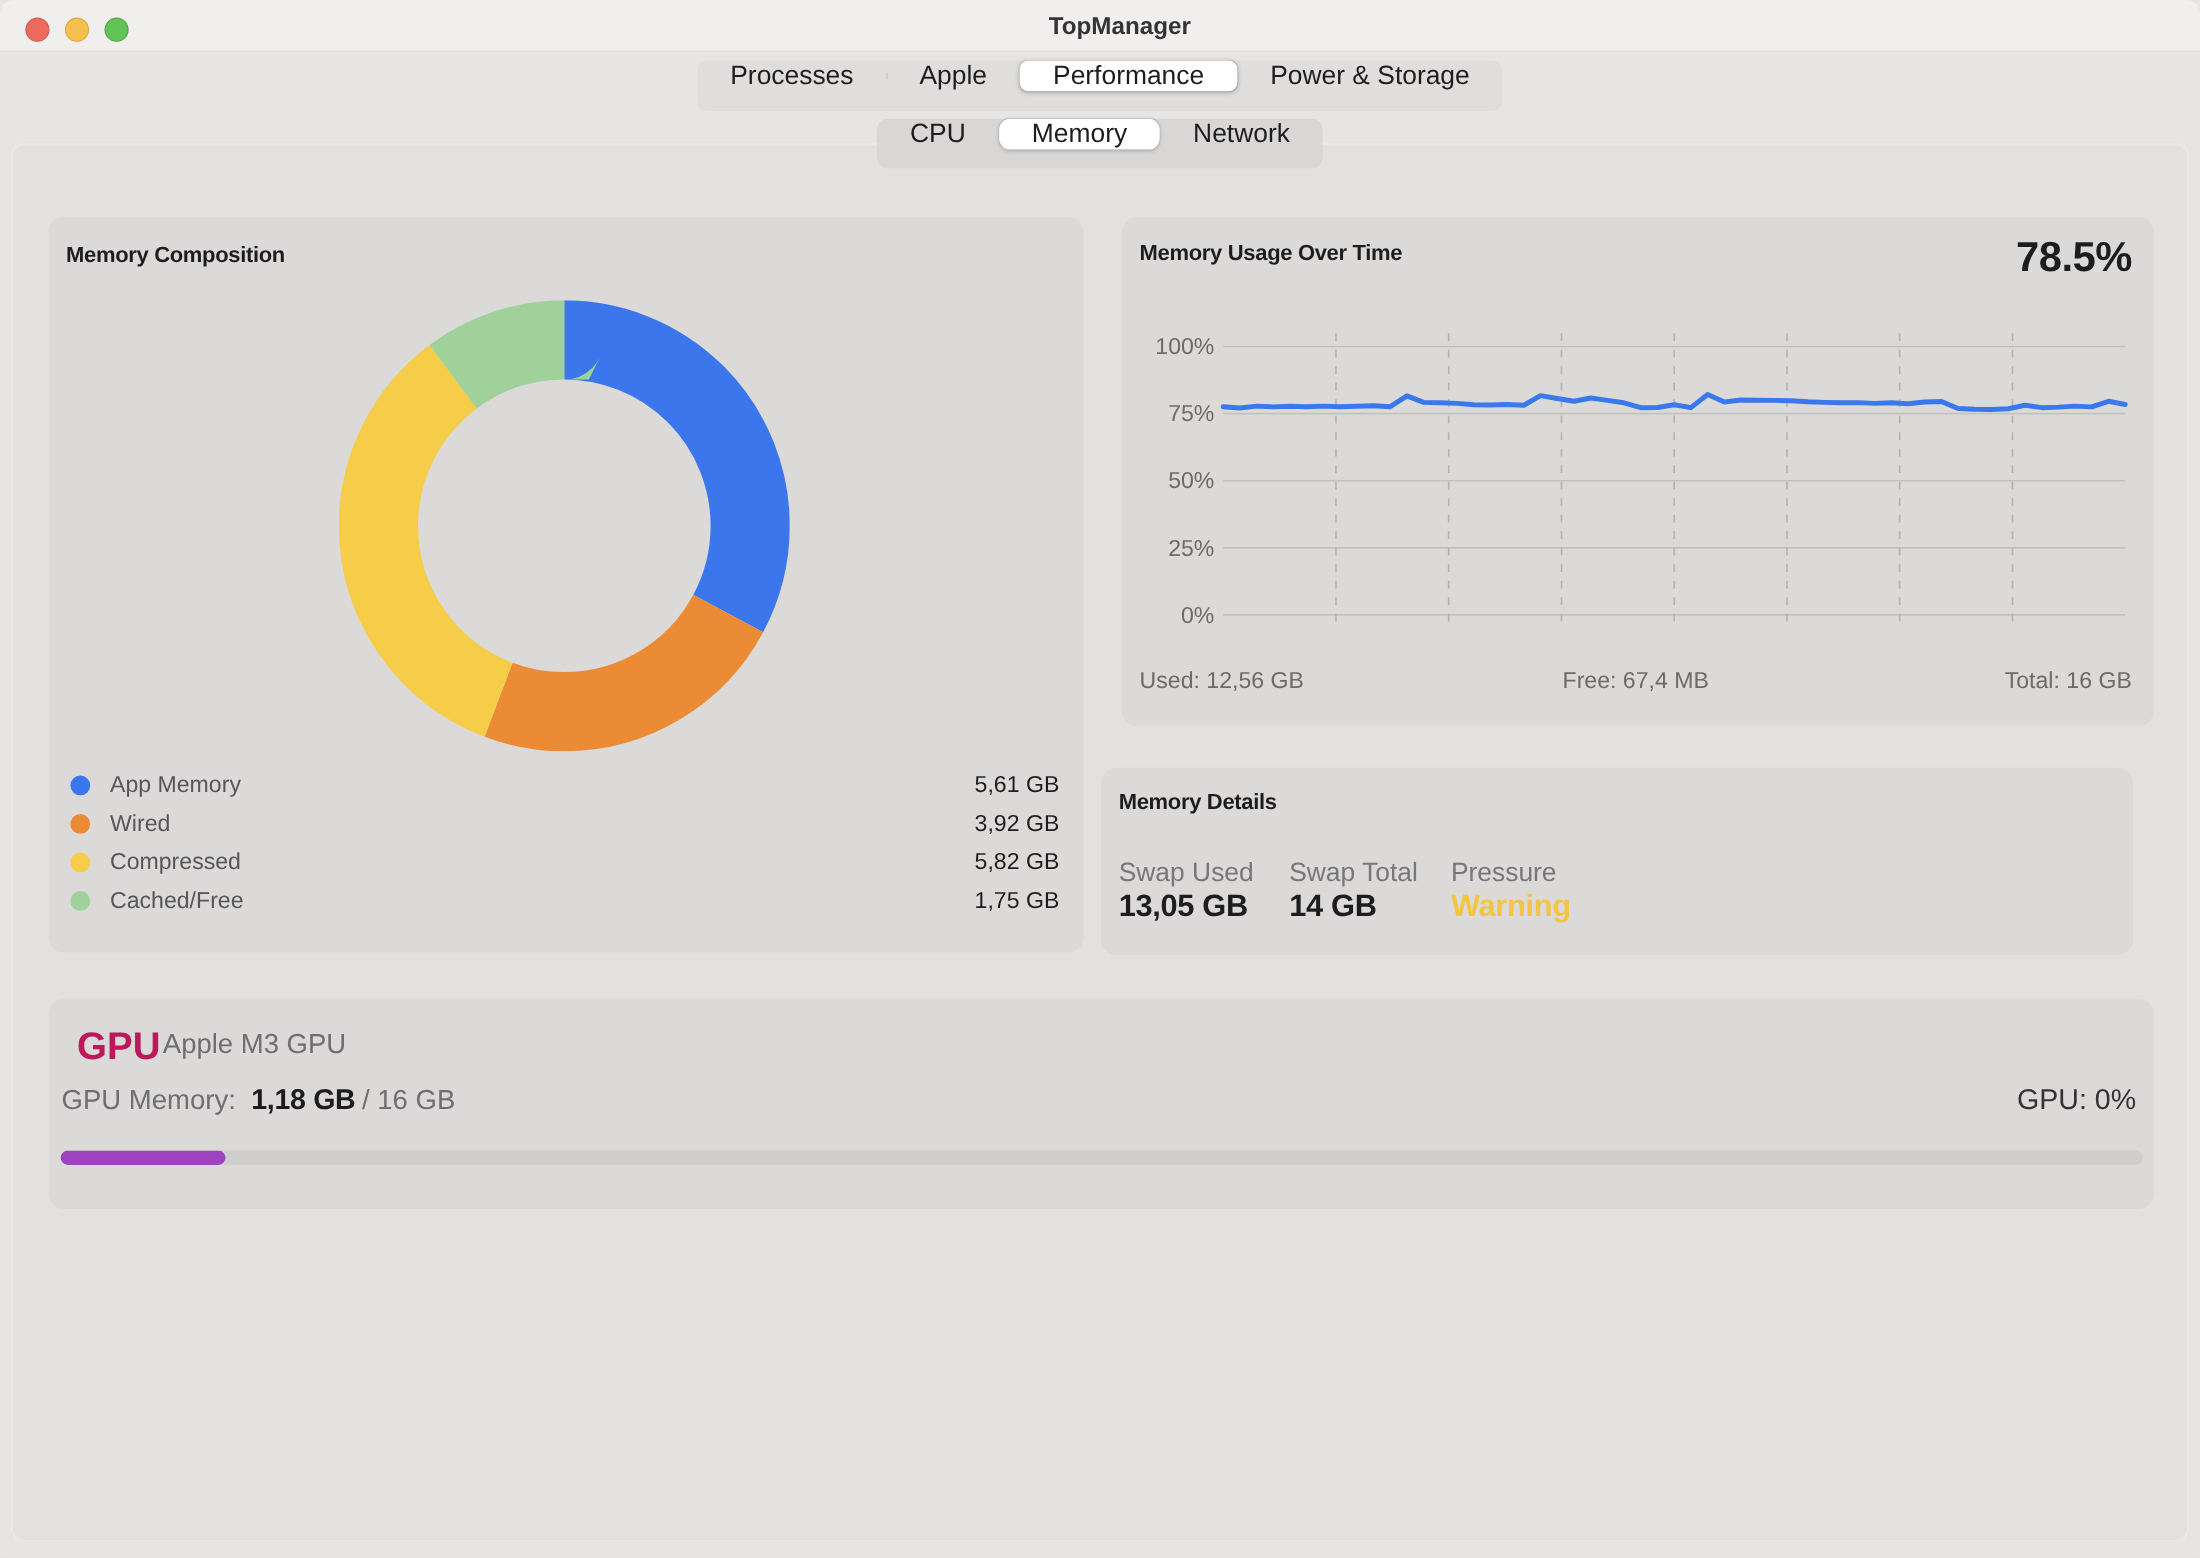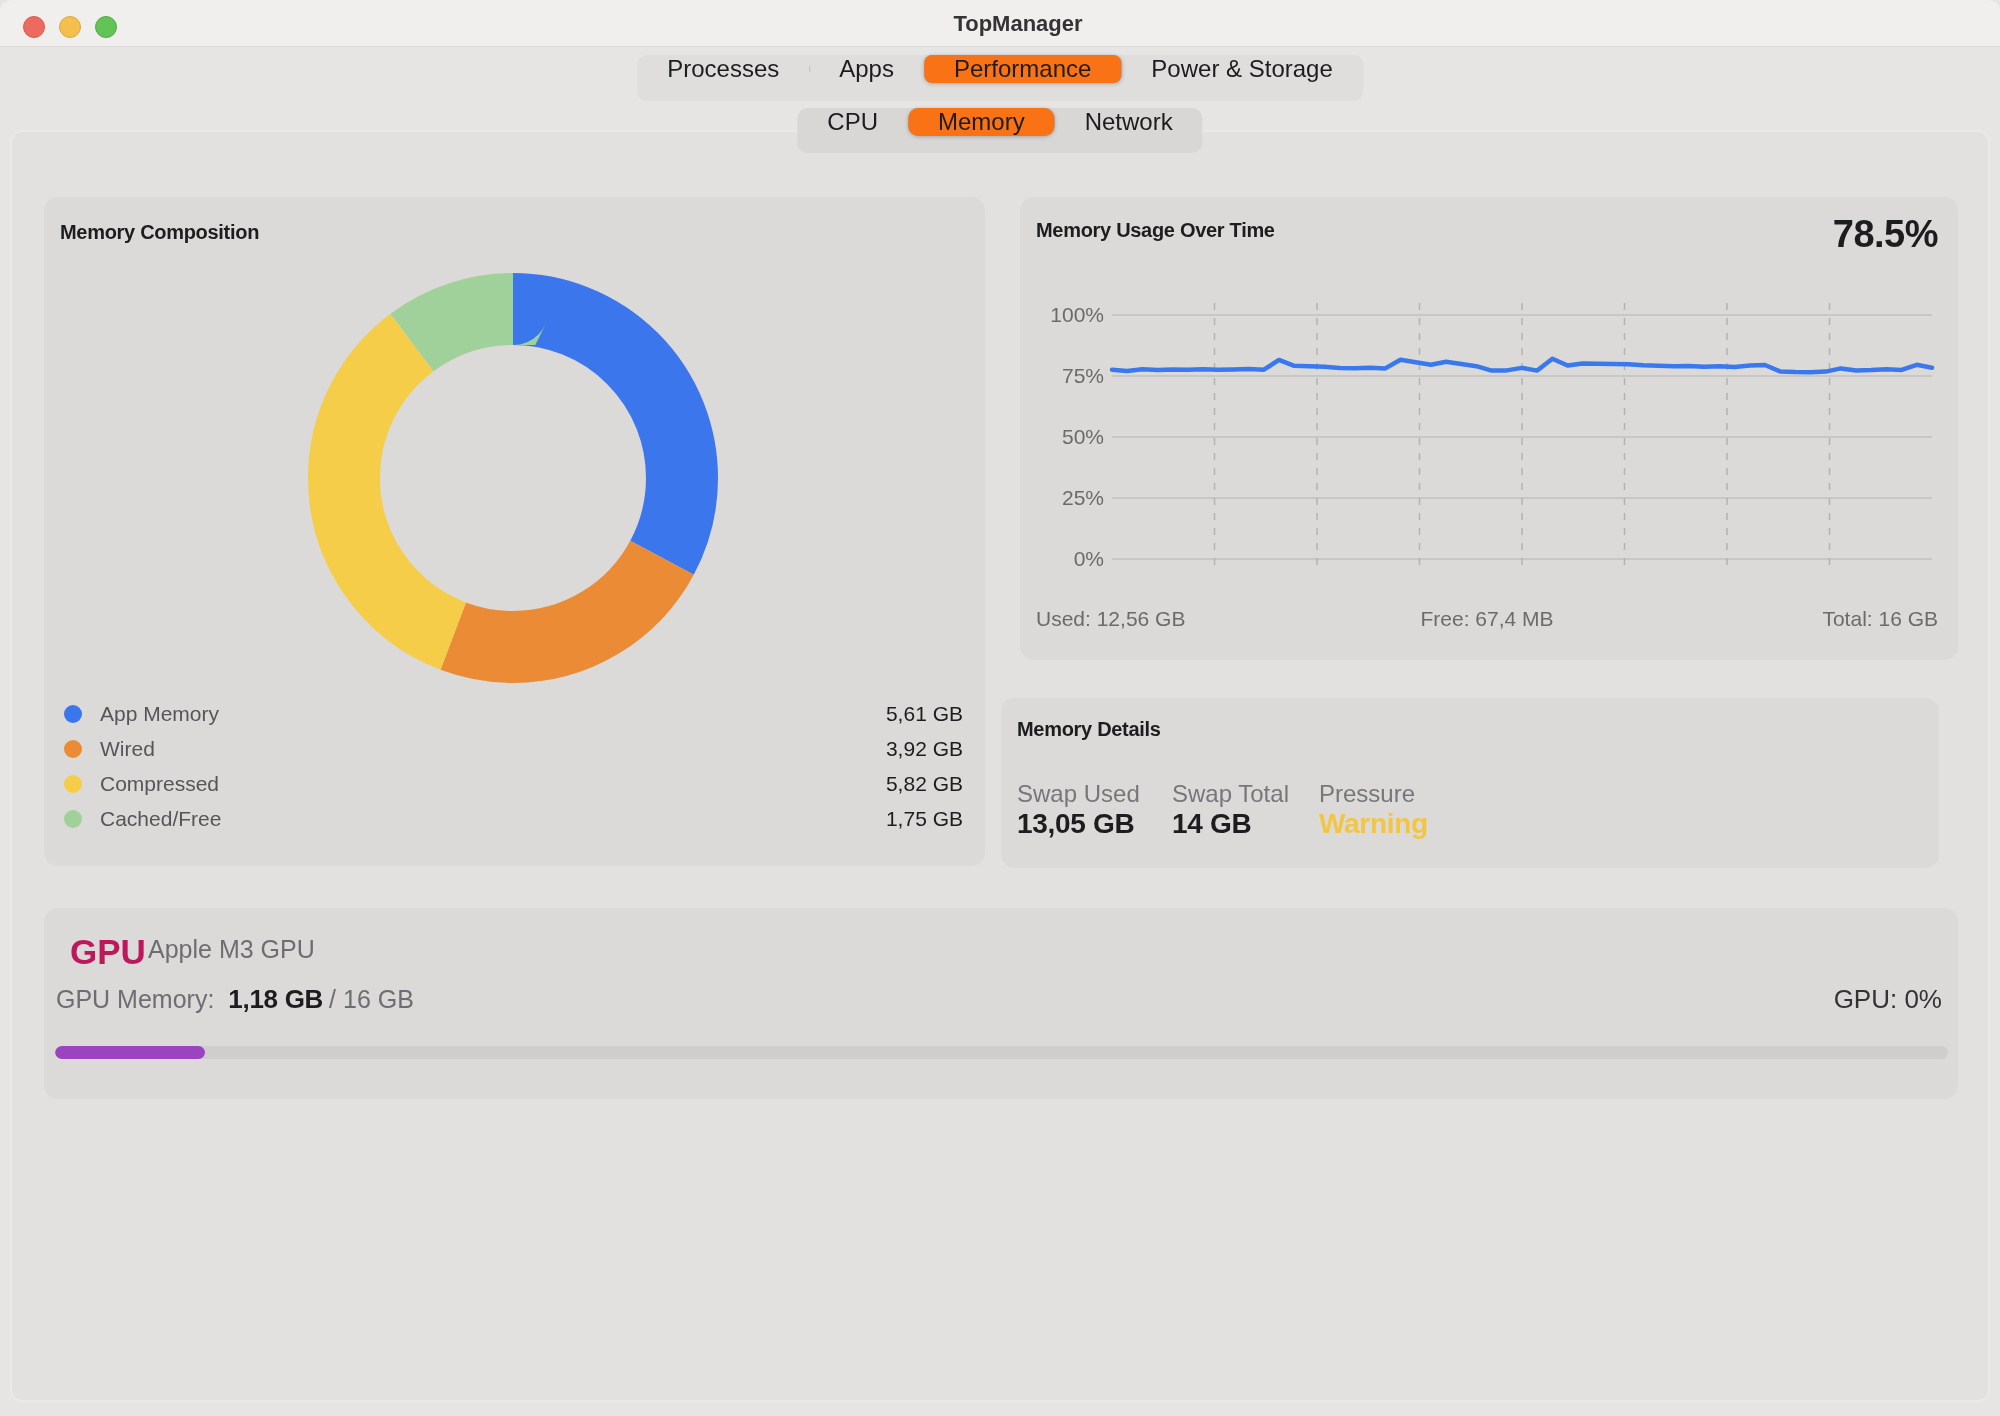--- a/index.html
+++ b/index.html
@@ -10,21 +10,21 @@
   .traffic{position:absolute;top:16px;width:22px;height:22px;border-radius:50%;}
   .t-close{left:23px;background:#EC6A5E;border:1px solid #D55B50;box-sizing:border-box;}
   .t-min{left:59px;background:#F5BF4E;border:1px solid #DEA73E;box-sizing:border-box;}
   .t-zoom{left:95px;background:#62C454;border:1px solid #53A845;box-sizing:border-box;}
   .win-title{position:absolute;left:0;top:11px;width:100%;text-align:center;font-size:22px;font-weight:700;color:#343436;padding-left:18px;}
 
   
   .seg{position:absolute;left:50%;transform:translateX(-50%);display:flex;align-items:flex-start;background:#DFDEDC;border-radius:9px;z-index:5;}
   .seg .item{position:relative;display:flex;align-items:center;font-size:24px;color:#1D1D1F;padding:0 30px;cursor:default;white-space:nowrap;}
   .seg .item + .item::before{content:"";position:absolute;left:0;top:11px;bottom:11px;width:1px;background:#C2C1BF;}
-  .seg .item.selected{background:#f97316;border-radius:8px;box-shadow:0 1px 4px rgba(0,0,0,0.22),0 0 1px rgba(0,0,0,0.15);}
+  .seg .item.selected{background:#ffffff;border-radius:8px;box-shadow:0 1px 4px rgba(0,0,0,0.22),0 0 1px rgba(0,0,0,0.15);}
   .seg .item.selected::before,.seg .item.selected + .item::before{display:none;}
   .main-seg{top:55px;height:46px;}
   .sub-seg{top:108px;height:45px;background:#D8D7D5;border-radius:10px;}
   .sub-seg .item.selected{border-radius:10px;}
 
   
   .container{position:absolute;left:10px;top:130px;width:1980px;height:1272px;background:#E2E1DF;border-radius:12px;box-shadow:inset 0 0 0 2px #EAE9E7;z-index:1;}
 
   
   .panel{position:absolute;background:#DBDAD8;border-radius:14px;z-index:2;}
@@ -84,21 +84,21 @@
 
   <div class="titlebar">
     <span class="traffic t-close"></span>
     <span class="traffic t-min"></span>
     <span class="traffic t-zoom"></span>
     <div class="win-title">TopManager</div>
   </div>
 
   <div class="seg main-seg">
     <div class="item">Processes</div>
-    <div class="item">Apps</div>
+    <div class="item">Apple</div>
     <div class="item selected">Performance</div>
     <div class="item">Power &amp; Storage</div>
   </div>
 
   <div class="seg sub-seg">
     <div class="item">CPU</div>
     <div class="item selected">Memory</div>
     <div class="item">Network</div>
   </div>
 

